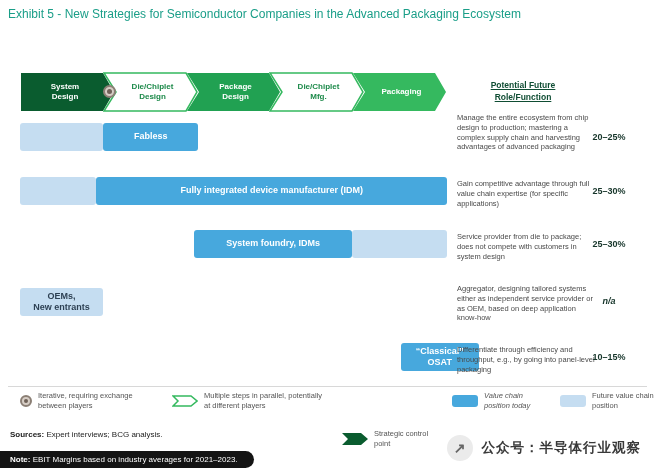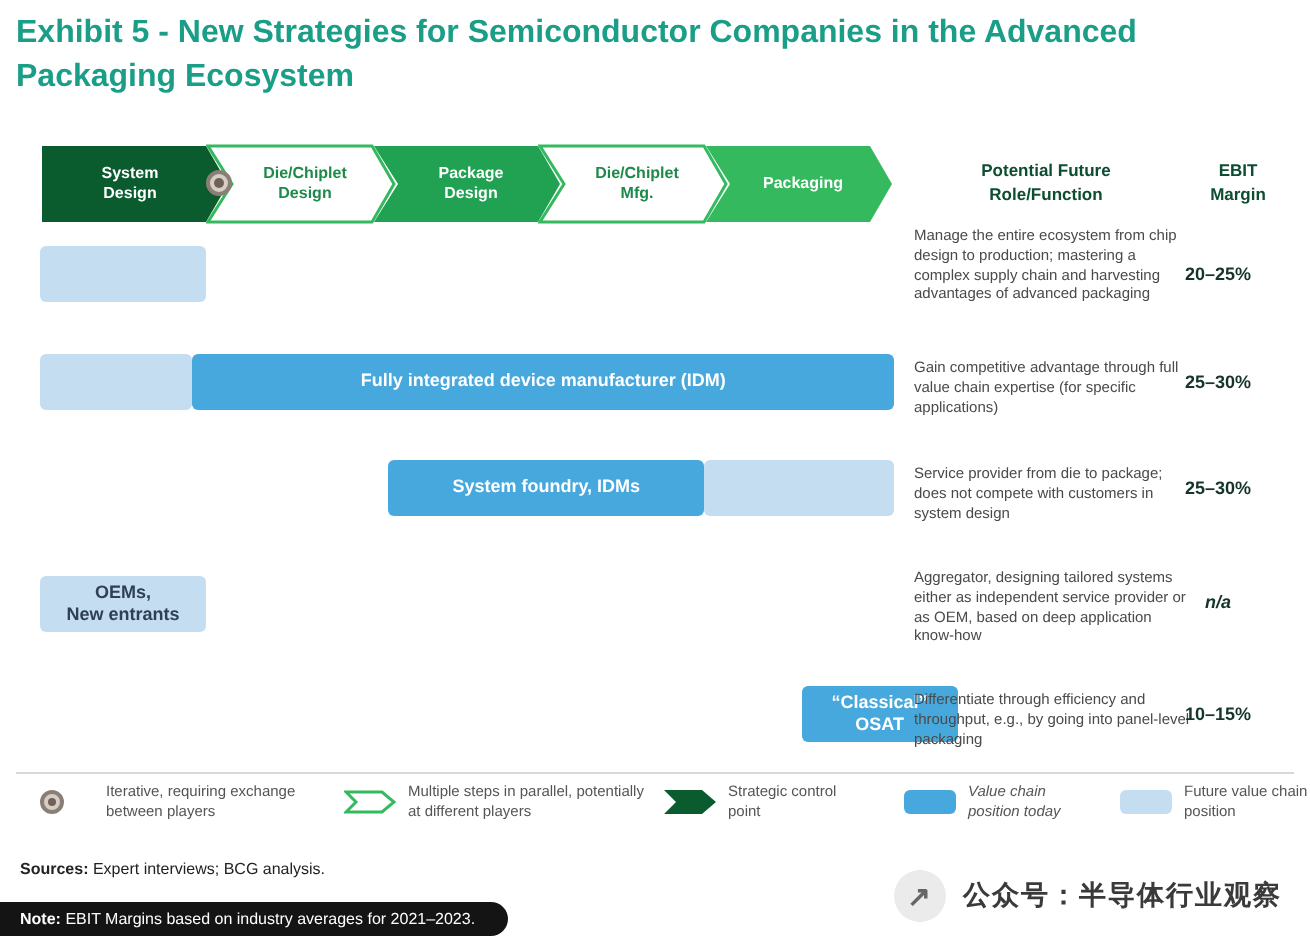--- a/index.html
+++ b/index.html
@@ -2,21 +2,21 @@
 <html style="--c-title: #1A9E88; --c-dark: #0A5C2F; --c-mid: #21A152; --c-bright: #35B95F; --c-today: #47A8DD; --c-future: #C5DDF1; --c-header: #0F4D33;"><head>
 <meta charset="utf-8">
 <style>
 :root{
   --c-title:#1A9E88; --c-dark:#0A5C2F; --c-mid:#21A152; --c-bright:#35B95F;
   --c-today:#47A8DD; --c-future:#C5DDF1; --c-header:#0F4D33;
 }
 *{margin:0;padding:0;box-sizing:border-box;}
 body{font-family:"Liberation Sans",sans-serif;background:#fff;}
 .page{position:relative;width:655px;height:468px;background:#fff;overflow:hidden;}
-.title{position:absolute;top:6px;left:8px;width:640px;font-size:16px;line-height:1.35;font-weight:bold;color:var(--c-title);}
+.title{position:absolute;top:6px;left:8px;width:640px;font-size:12px;line-height:1.35;font-weight:normal;color:var(--c-title);}
 .chain{position:absolute;top:72px;left:20px;width:432px;height:40px;}
 .stage{position:absolute;top:0;height:40px;}
 .stage svg{position:absolute;left:0;top:0;display:block;}
 .stage-label{position:absolute;inset:0;display:flex;align-items:center;justify-content:center;text-align:center;font-size:8px;font-weight:bold;line-height:1.25;white-space:pre-line;padding:0 9px 0 13px;}
 .stage:first-child .stage-label{padding-left:4px;}
 .white-text{color:#fff;}
 .green-text{color:#1D8A4A;}
 .iter-dot{position:absolute;left:103px;top:85px;width:13px;height:13px;border-radius:50%;background:#D6CDC5;border:2px solid #8B7F75;}
 .iter-dot::after{content:"";position:absolute;inset:2px;border-radius:50%;background:#6F6158;}
 .col-head{position:absolute;text-align:center;font-size:8.5px;font-weight:bold;color:var(--c-header);line-height:1.4;white-space:pre-line;}
@@ -83,27 +83,28 @@
       </div>
       <div class="stage" style="left: 332px; width: 95px;">
         <svg width="95" height="40">
           <polygon points="1,1 83,1 94,20 83,39 1,39 13,20" fill="#35B95F" stroke="none" stroke-width="1.5"></polygon>
         </svg>
         <span class="stage-label white-text">Packaging</span>
       </div>
     </div>
   <div class="iter-dot"></div>
 
-  <div class="col-head" style="top:80px;left:473px;width:100px;">Potential Future
+  <div class="col-head" style="top:80px;left:473px;width:100px;text-decoration:underline;">Potential Future
 Role/Function</div>
-  <div class="col-head" style="top:80px;left:592px;width:54px;">EBIT
-Margin</div>
 
   <div class="barrow" id="bar-0" style="top:123px;">
       <div class="seg future" style="left: 0px; width: 83px;"></div>
+      <div class="seg today" style="left: 83px; width: 95.45px;">
+        <span class="seg-label">Fabless</span>
+      </div>
     </div>
   <div class="barrow" id="bar-1" style="top:177px;">
       <div class="seg future" style="left: 0px; width: 76.36px;"></div>
       <div class="seg today" style="left: 76.36px; width: 350.64px;">
         <span class="seg-label">Fully integrated device manufacturer (IDM)</span>
       </div>
     </div>
   <div class="barrow" id="bar-2" style="top:230px;">
       <div class="seg today" style="left: 174.3px; width: 157.7px;">
         <span class="seg-label">System foundry, IDMs</span>
@@ -132,31 +133,31 @@
   <div class="ebit-val" style="top:132px;">20–25%</div>
   <div class="ebit-val" style="top:186px;">25–30%</div>
   <div class="ebit-val" style="top:239px;">25–30%</div>
   <div class="ebit-val na" style="top:296px;">n/a</div>
   <div class="ebit-val" style="top:352px;">10–15%</div>
 
   <div class="divider"></div>
 
   <div class="legend-item" style="left:20px;">
     <span class="leg-dot"></span>
-    <span class="legend-label" style="width:112px;margin-left:15px;">Iterative, requiring exchange between players</span>
+    <span class="legend-label" style="width:112px;">Iterative, requiring exchange between players</span>
   </div>
   <div class="legend-item" style="left:172px;">
     <span>
         <svg width="26" height="12">
           <polygon points="1,1 19,1 25,6 19,11 1,11 6,6" style="fill:#ffffff;stroke:var(--c-bright);stroke-width:1.5"></polygon>
         </svg>
       </span>
     <span class="legend-label" style="width:124px;">Multiple steps in parallel, potentially at different players</span>
   </div>
-  <div class="legend-item" style="left:332px;">
+  <div class="legend-item" style="left:342px;margin-top:38px;">
     <span>
         <svg width="26" height="12">
           <polygon points="0,0 19,0 26,6 19,12 0,12 6,6" style="fill:var(--c-dark)"></polygon>
         </svg>
       </span>
     <span class="legend-label" style="width:58px;">Strategic control point</span>
   </div>
   <div class="legend-item" style="left:452px;">
     <span class="pill today"></span>
     <span class="legend-label" style="width:60px;font-style:italic;">Value chain position today</span>

